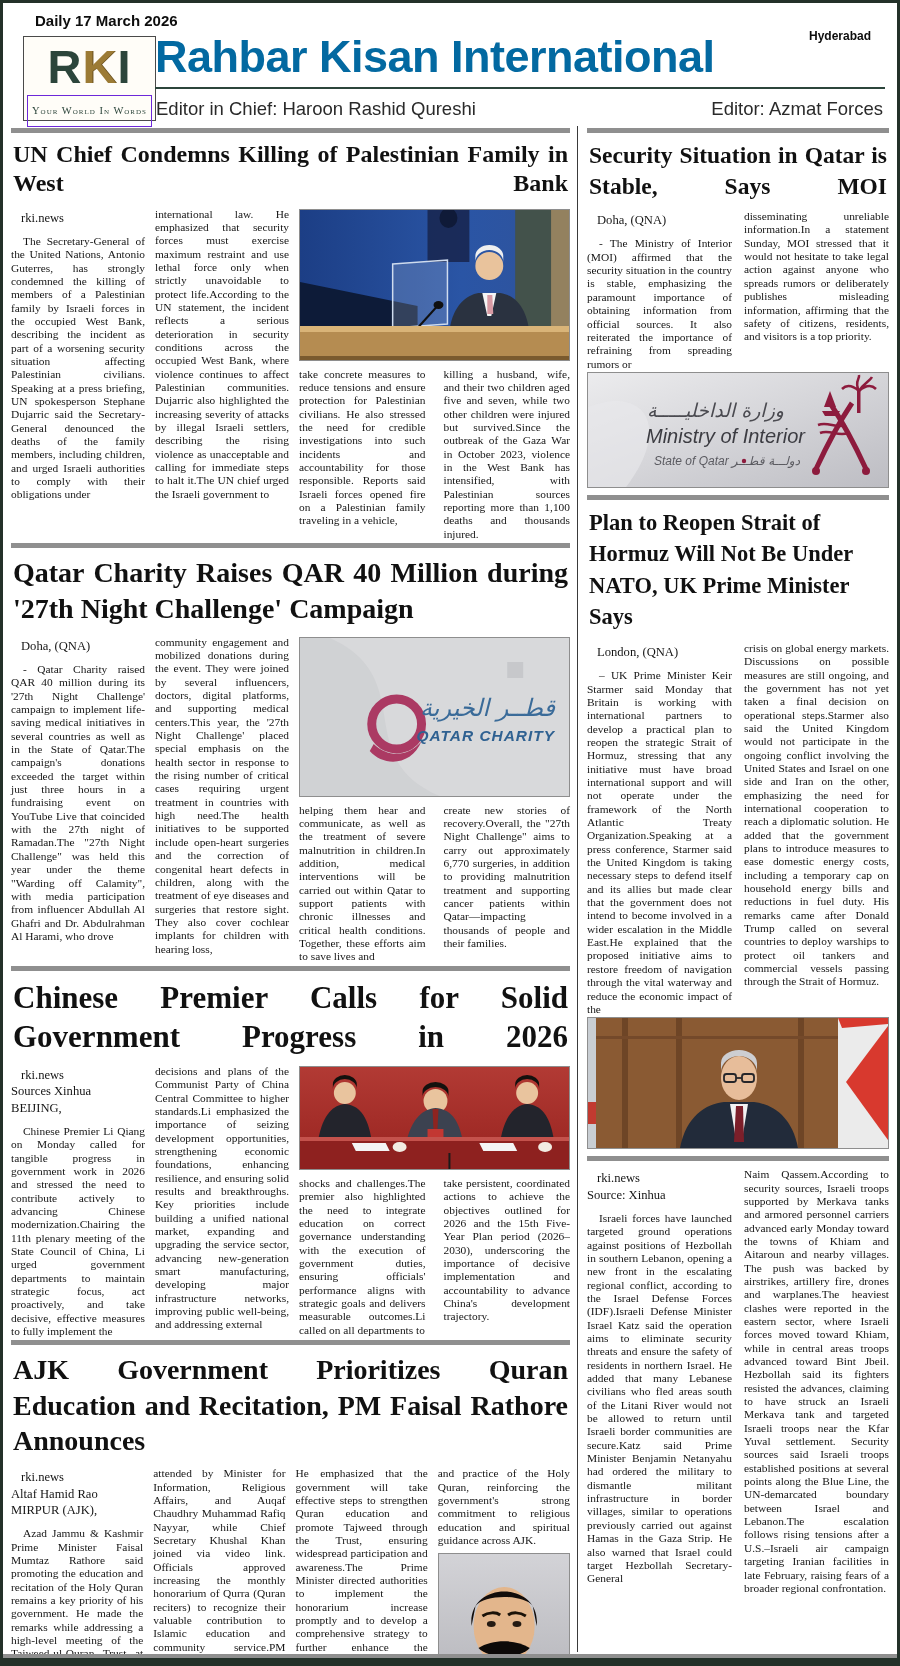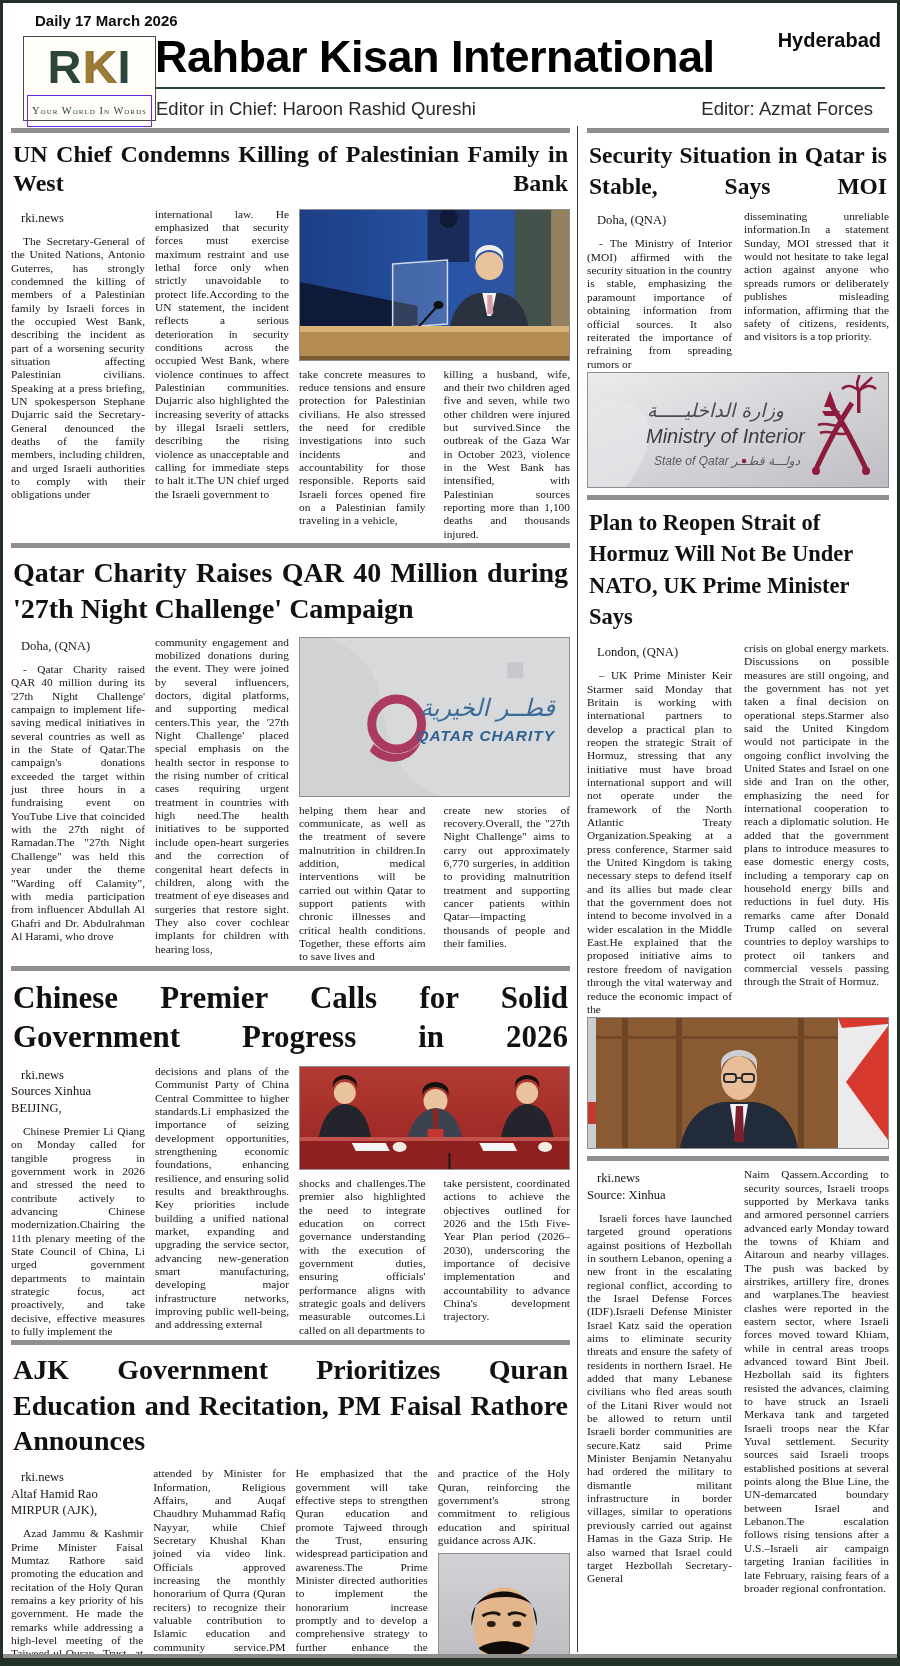--- a/index.html
+++ b/index.html
@@ -5,27 +5,27 @@
   * { margin:0; padding:0; box-sizing:border-box; }
   html,body { background:#e8e8e8; }
   .page {
     position:relative; width:900px; height:1666px; margin:0 auto;
     background:#ffffff; border:3px solid #233129; border-bottom-width:8px;
     overflow:hidden; font-family:"Liberation Serif", serif; color:#141414;
   }
   
   .masthead { position:relative; height:123px; }
   .mh-date { position:absolute; left:32px; top:9px; font-family:"Liberation Sans",sans-serif; font-weight:bold; font-size:15px; color:#0d0d0d; }
-  .mh-city { position:absolute; right:16px; top:26px; font-family:"Liberation Sans",sans-serif; font-weight:bold; font-size:20px; color:#0d0d0d; }
+  .mh-city { position:absolute; right:26px; top:26px; font-family:"Liberation Sans",sans-serif; font-weight:bold; font-size:12px; color:#0d0d0d; }
   .logo-box { position:absolute; left:20px; top:33px; width:133px; height:85px; border:1px solid #4a4a4a; background:#fffdf8; text-align:center; padding-top:2px; }
   .logo-rki { font-family:"Liberation Sans",sans-serif; font-weight:bold; font-size:47px; line-height:56px; color:#2c453b; letter-spacing:1px; }
   .logo-rki .gold { color:#9c7b35; text-shadow:1px 0 #6b5120; }
   .logo-tagline { display:inline-block; border:1px solid #6d28d9; padding:8px 4px; font-variant:small-caps; font-size:10.5px; letter-spacing:1px; color:#2c453b; line-height:14px; }
-  .mh-title { position:absolute; left:152px; top:28px; right:12px; font-family:"Liberation Sans",sans-serif; font-weight:bold; font-size:45px; letter-spacing:-0.5px; color:#000000; border-bottom:2px solid #2c453b; padding-bottom:4px; white-space:nowrap; }
-  .mh-editors { position:absolute; left:153px; right:24px; top:95px; display:flex; justify-content:space-between; font-family:"Liberation Sans",sans-serif; font-size:18.5px; color:#2a2a2a; }
+  .mh-title { position:absolute; left:152px; top:28px; right:12px; font-family:"Liberation Sans",sans-serif; font-weight:bold; font-size:45px; letter-spacing:-0.5px; color:#0369a1; border-bottom:2px solid #2c453b; padding-bottom:4px; white-space:nowrap; }
+  .mh-editors { position:absolute; left:153px; right:14px; top:95px; display:flex; justify-content:space-between; font-family:"Liberation Sans",sans-serif; font-size:18.5px; color:#2a2a2a; }
   
   .main { position:absolute; top:123px; left:0; right:0; bottom:6px; display:flex; }
   .sec-left  { width:574px; padding:0 7px 0 8px; }
   .sec-right { flex:1; padding:0 8px 0 9px; border-left:1.5px solid #3a3a3a; }
   .hrule { height:5px; background:#8f8f8f; margin:2px 0 7px 0; }
   
   .head { font-weight:bold; color:#111; margin:2px 2px 9px 2px; }
   .head-un   { font-size:24px; line-height:1.22; text-align:justify; text-align-last:justify; }
   .head-qc   { font-size:28px; line-height:1.28; text-align:justify; }
   .head-cn   { font-size:31px; line-height:1.26; text-align:justify; text-align-last:justify; }
@@ -274,21 +274,21 @@
     </div>
 
     <div class="sec-right">
       <div class="hrule"></div>
 
       <section>
         <h1 class="head head-moi">Security Situation in Qatar is Stable, Says MOI</h1>
         <div class="cols2">
           <div class="tcol">
             <div class="byline">Doha, (QNA)</div>
-            <p class="lead">- The Ministry of Interior (MOI) affirmed with the security situation in the country is stable, emphasizing the paramount importance of obtaining information from official sources. It also reiterated the importance of refraining from spreading rumors or</p>
+            <p class="lead">- The Ministry of Interior (MOI) affirmed that the security situation in the country is stable, emphasizing the paramount importance of obtaining information from official sources. It also reiterated the importance of refraining from spreading rumors or</p>
           </div>
           <div class="tcol">
             <p>disseminating unreliable information.In a statement Sunday, MOI stressed that it would not hesitate to take legal action against anyone who spreads rumors or deliberately publishes misleading information, affirming that the safety of citizens, residents, and visitors is a top priority.</p>
           </div>
         </div>
         <figure class="img-block">
           <svg viewBox="0 0 300 114" height="114" preserveAspectRatio="none">
             <defs>
               <linearGradient id="gsil" x1="0" y1="0" x2="1" y2="1">
                 <stop offset="0" stop-color="#ececee"></stop>

